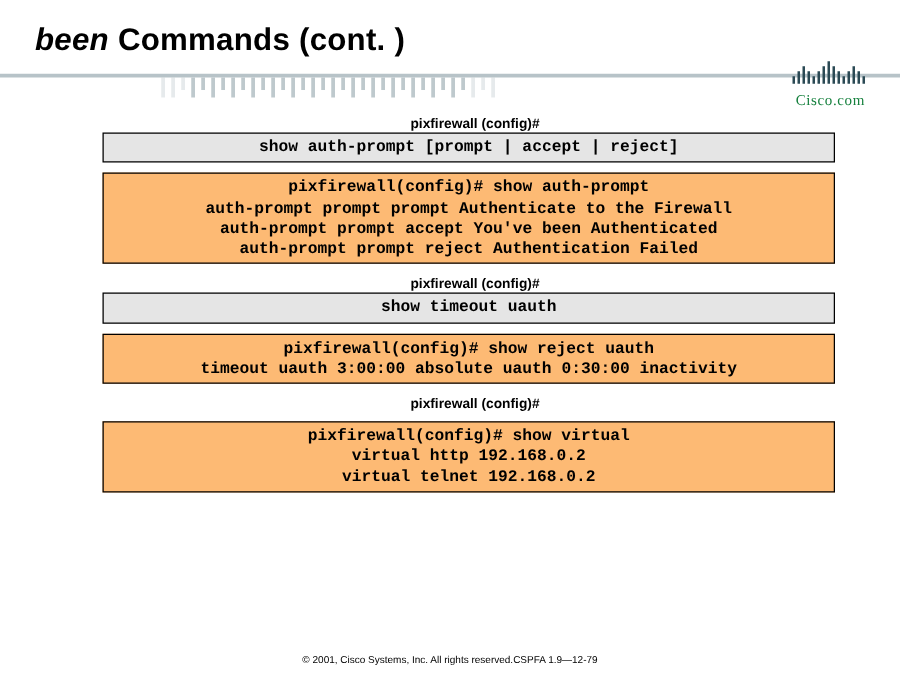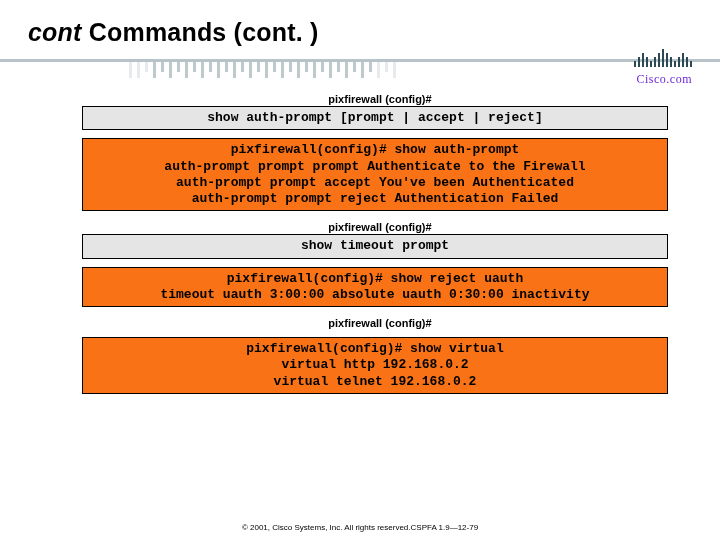--- a/index.html
+++ b/index.html
@@ -76,21 +76,21 @@
     height: 18px;
   }
   .cisco-bars span {
     width: 2px;
     background: #2b4a55;
     display: inline-block;
   }
   .cisco-word {
     font-family: Georgia, 'Times New Roman', serif;
     font-size: 12px;
-    color: #6d28d9;
+    color: #15803d;
     letter-spacing: 0.5px;
     margin-top: 1px;
   }
 
   .content {
     padding: 0 28px 0 58px;
     text-align: center;
   }
 
   .prompt {
@@ -105,21 +105,21 @@
     font-weight: 700;
     font-size: 13px;
     line-height: 1.25;
     white-space: pre;
     padding: 3px 8px;
   }
   .cmdbox {
     background: #e5e5e5;
   }
   .outbox {
-    background: #f97316;
+    background: #fdba74;
     margin-top: 8px;
   }
 
   .footer {
     position: absolute;
     left: 0;
     right: 0;
     bottom: 8px;
     padding: 0 24px;
     display: flex;
@@ -127,21 +127,21 @@
     font-size: 8px;
     color: #000;
   }
 </style>
 </head>
 <body>
 
 <div class="slide">
 
   <h1 class="title">
-    <span>cont</span><span class="bold-upright"> Commands (cont. )</span>
+    <span>been</span><span class="bold-upright"> Commands (cont. )</span>
   </h1>
 
   <div class="rule-area">
     <div class="rule-line"></div>
     <div class="tick-strip">
       <span class="tick fade"></span>
         <span class="tick fade"></span>
         <span class="tick fade lo"></span>
       <span class="tick"></span>
         <span class="tick lo"></span>
@@ -200,21 +200,21 @@
   <div class="content">
 
     <div class="prompt">pixfirewall (config)#</div>
     <div class="cmdbox">show auth-prompt [prompt | accept | reject]</div>
     <div class="outbox">pixfirewall(config)# show auth-prompt
 auth-prompt prompt prompt Authenticate to the Firewall
 auth-prompt prompt accept You've been Authenticated
 auth-prompt prompt reject Authentication Failed</div>
 
     <div class="prompt" style="margin-top:10px">pixfirewall (config)#</div>
-    <div class="cmdbox">show timeout prompt</div>
+    <div class="cmdbox">show timeout uauth</div>
     <div class="outbox">pixfirewall(config)# show reject uauth
 timeout uauth 3:00:00 absolute uauth 0:30:00 inactivity</div>
 
     <div class="prompt" style="margin-top:10px">pixfirewall (config)#</div>
     <div class="outbox">pixfirewall(config)# show virtual
 virtual http 192.168.0.2
 virtual telnet 192.168.0.2</div>
 
   </div>
 

